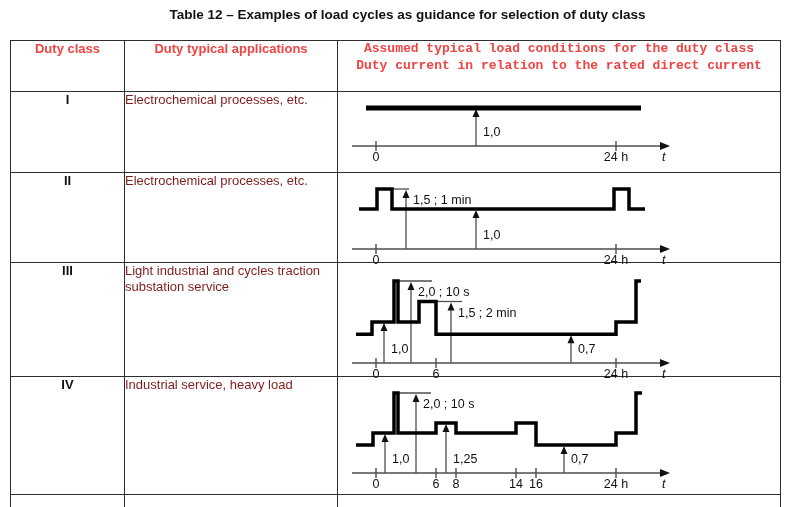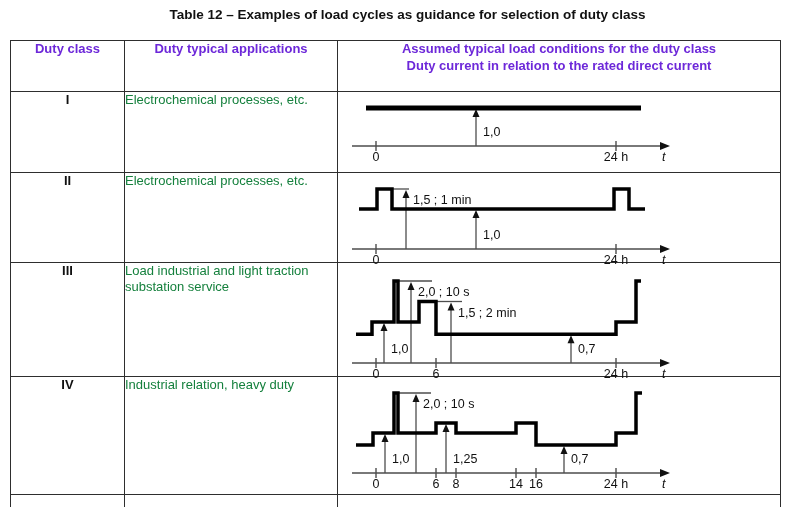--- a/index.html
+++ b/index.html
@@ -17,28 +17,28 @@
     position:absolute;left:10px;top:40px;width:770px;
     border-collapse:collapse;table-layout:fixed;
   }
   table.duty th, table.duty td{
     border:1.4px solid #2e2e2e;
     vertical-align:top;
     padding:0;
   }
   th.hcell{
     font-size:13px;font-weight:bold;text-align:center;
-    padding:6px 4px 4px 4px;color:#6d28d9;
+    padding:6px 4px 4px 4px;color:#ef4444;
   }
-  th.hcell .hline{line-height:1.3;}
+  th.hcell .hline{line-height:1.3;font-family:Liberation Mono, monospace;}
   td.duty-class{
     font-size:13px;font-weight:bold;text-align:center;padding-top:8px;color:#111;
   }
   td.application{
-    font-size:13px;line-height:1.25;padding:7px 8px;color:#15803d;
+    font-size:13px;line-height:1.25;padding:7px 8px;color:#7f1d1d;
   }
   td.diagram-cell{padding:0;}
   tr.partial td{border-bottom:none;}
   svg.diagram{display:block;overflow:visible;}
   svg.diagram text{
     font-family:"Liberation Sans", sans-serif;
     font-size:12.5px;fill:#111;
   }
   svg.diagram text.ital{font-style:italic;}
 </style>
@@ -106,21 +106,21 @@
             <line x1="138" y1="76" x2="138" y2="44" stroke="#4d4d4d" stroke-width="1.3"></line>
             <polygon points="138,37 134.5,45 141.5,45" fill="#111"></polygon>
             <text x="145" y="66">1,0</text>
             <path d="M 21 36 L 39 36 L 39 16 L 54 16 L 54 36 L 276 36 L 276 16 L 291 16 L 291 36 L 307 36 " fill="none" stroke="#000000" stroke-width="3.5" stroke-linejoin="miter"></path>
           </svg>
     </td>
   </tr>
 
   <tr style="height:114px">
     <td class="duty-class">III</td>
-    <td class="application">Load industrial and light traction substation service</td>
+    <td class="application">Light industrial and cycles traction substation service</td>
     <td class="diagram-cell">
       <svg class="diagram" width="443" height="112" viewBox="0 0 443 112">
             <line x1="14" y1="100" x2="322" y2="100" stroke="#4d4d4d" stroke-width="1.4"></line>
             <polygon points="332,100 322,96 322,104" fill="#111"></polygon>
             <text x="324" y="115" class="ital">t</text>
             <line x1="38" y1="95" x2="38" y2="105" stroke="#4d4d4d" stroke-width="1.4"></line>
             <text x="38" y="115" text-anchor="middle">0</text>
             <line x1="98" y1="95" x2="98" y2="105" stroke="#4d4d4d" stroke-width="1.4"></line>
             <text x="98" y="115" text-anchor="middle">6</text>
             <line x1="278" y1="95" x2="278" y2="105" stroke="#4d4d4d" stroke-width="1.4"></line>
@@ -139,21 +139,21 @@
             <line x1="233" y1="100" x2="233" y2="79.3" stroke="#4d4d4d" stroke-width="1.3"></line>
             <polygon points="233,72.3 229.5,80.3 236.5,80.3" fill="#111"></polygon>
             <text x="240" y="90">0,7</text>
             <path d="M 18 71.3 L 34 71.3 L 34 59 L 56 59 L 56 18 L 60 18 L 60 59 L 81 59 L 81 38.5 L 98 38.5 L 98 71.3 L 278 71.3 L 278 59 L 298 59 L 298 18 L 303 18 " fill="none" stroke="#000000" stroke-width="3.5" stroke-linejoin="miter"></path>
           </svg>
     </td>
   </tr>
 
   <tr style="height:118px">
     <td class="duty-class">IV</td>
-    <td class="application">Industrial relation, heavy duty</td>
+    <td class="application">Industrial service, heavy load</td>
     <td class="diagram-cell">
       <svg class="diagram" width="443" height="116" viewBox="0 0 443 116">
             <line x1="14" y1="96" x2="322" y2="96" stroke="#4d4d4d" stroke-width="1.4"></line>
             <polygon points="332,96 322,92 322,100" fill="#111"></polygon>
             <text x="324" y="111" class="ital">t</text>
             <line x1="38" y1="91" x2="38" y2="101" stroke="#4d4d4d" stroke-width="1.4"></line>
             <text x="38" y="111" text-anchor="middle">0</text>
             <line x1="98" y1="91" x2="98" y2="101" stroke="#4d4d4d" stroke-width="1.4"></line>
             <text x="98" y="111" text-anchor="middle">6</text>
             <line x1="118" y1="91" x2="118" y2="101" stroke="#4d4d4d" stroke-width="1.4"></line>

